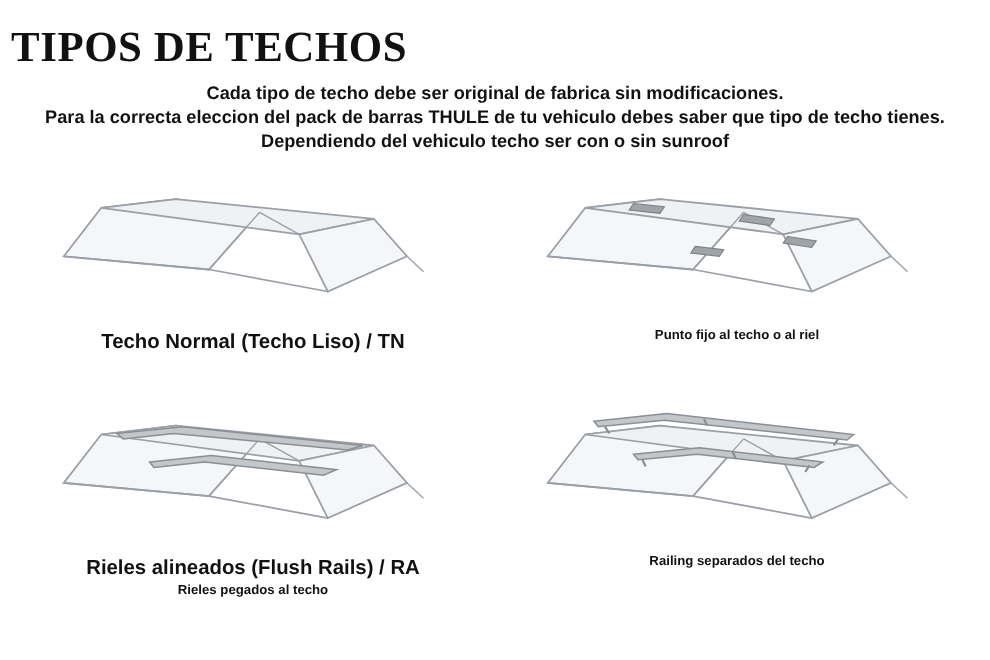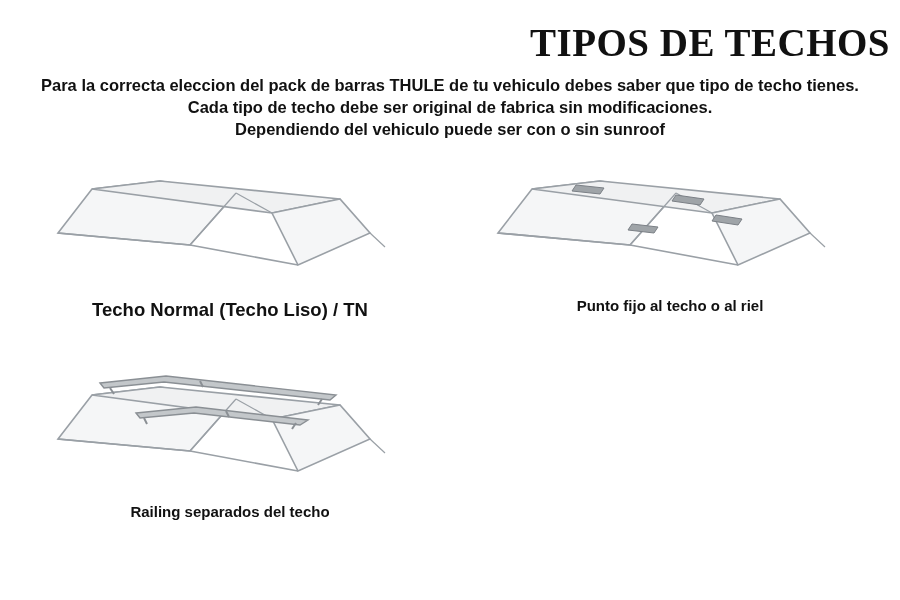--- a/index.html
+++ b/index.html
@@ -16,21 +16,21 @@
     position: relative;
   }
   .page {
     width: 900px;
     height: 600px;
     position: relative;
     box-sizing: border-box;
     padding: 14px 10px 0 10px;
   }
   .title {
-    text-align: right;
+    text-align: left;
     font-size: 39px;
     font-weight: bold;
     letter-spacing: 0.5px;
     margin: 6px 0 10px 0;
     font-family: "Liberation Serif", serif;
   }
   .intro {
     text-align: center;
     font-size: 16.5px;
     font-weight: bold;
@@ -65,39 +65,39 @@
   .art svg { display: block; }
   .caption {
     text-align: right;
     font-size: 18.5px;
     font-weight: bold;
     margin-top: 4px;
     font-family: "Liberation Sans", sans-serif;
   }
   .subcaption {
     text-align: center;
-    font-size: 15px;
+    font-size: 12px;
     font-weight: bold;
     margin-top: 2px;
     font-family: "Liberation Sans", sans-serif;
   }
   
   .row2 .art { margin-top: 6px; }
 </style>
 </head>
 <body>
 
 <div class="page">
 
   <div class="title">TIPOS DE TECHOS</div>
 
   <div class="intro">
+    <div>Cada tipo de techo debe ser original de fabrica sin modificaciones.</div>
     <div>Para la correcta eleccion del pack de barras THULE de tu vehiculo debes saber que tipo de techo tienes.</div>
-    <div>Cada tipo de techo debe ser original de fabrica sin modificaciones.</div>
-    <div>Dependiendo del vehiculo puede ser con o sin sunroof</div>
+    <div>Dependiendo del vehiculo techo ser con o sin sunroof</div>
   </div>
 
   <div class="grid">
 
     <div class="cell">
       <div class="art">
         <svg width="380" height="140" viewBox="0 0 380 140" xmlns="http://www.w3.org/2000/svg">
 
           <path d="M18 78 L52 34 L120 26 L196 38 L150 90 Z" fill="#f5f6f7" stroke="#9aa0a6" stroke-width="1.6"></path>
 
@@ -128,20 +128,38 @@
 
           <path d="M96 30 L124 33 L120 39 L92 36 Z" fill="#9fa4a8" stroke="#7b8086" stroke-width="1"></path>
           <path d="M196 40 L224 44 L220 50 L192 46 Z" fill="#9fa4a8" stroke="#7b8086" stroke-width="1"></path>
           <path d="M152 69 L178 72 L174 78 L148 75 Z" fill="#9fa4a8" stroke="#7b8086" stroke-width="1"></path>
           <path d="M236 60 L262 64 L258 70 L232 66 Z" fill="#9fa4a8" stroke="#7b8086" stroke-width="1"></path>
         </svg>
       </div>
       <div class="subcaption">Punto fijo al techo o al riel</div>
     </div>
 
+    <div class="cell row2">
+      <div class="art">
+        <svg width="380" height="140" viewBox="0 0 380 140" xmlns="http://www.w3.org/2000/svg">
+          <path d="M18 78 L52 34 L120 26 L196 38 L150 90 Z" fill="#f5f6f7" stroke="#9aa0a6" stroke-width="1.6"></path>
+          <path d="M52 34 L120 26 L300 44 L232 58 Z" fill="#f0f1f2" stroke="#9aa0a6" stroke-width="1.6"></path>
+          <path d="M300 44 L232 58 L258 110 L330 78 Z" fill="#f5f6f7" stroke="#9aa0a6" stroke-width="1.6"></path>
+          <path d="M18 78 L150 90 L258 110" fill="none" stroke="#9aa0a6" stroke-width="1.6"></path>
+          <path d="M150 90 L196 38" fill="none" stroke="#9aa0a6" stroke-width="1.2"></path>
+          <path d="M330 78 L345 92" fill="none" stroke="#9aa0a6" stroke-width="1.2"></path>
+          <path d="M232 58 L196 38" fill="none" stroke="#9aa0a6" stroke-width="1.2"></path>
+
+          <path d="M66 33 L126 27 L290 44 L276 48 L118 33 L72 38 Z" fill="#c3c7ca" stroke="#8a8f94" stroke-width="1.4"></path>
+          <path d="M96 59 L152 53 L266 66 L254 71 L146 59 L100 64 Z" fill="#c3c7ca" stroke="#8a8f94" stroke-width="1.4"></path>
+        </svg>
+      </div>
+      <div class="caption">Rieles alineados (Flush Rails) / RA</div>
+      <div class="subcaption">Rieles pegados al techo</div>
+    </div>
 
     <div class="cell row2">
       <div class="art">
         <svg width="380" height="140" viewBox="0 0 380 140" xmlns="http://www.w3.org/2000/svg">
           <path d="M18 78 L52 34 L120 26 L196 38 L150 90 Z" fill="#f5f6f7" stroke="#9aa0a6" stroke-width="1.6"></path>
           <path d="M52 34 L120 26 L300 44 L232 58 Z" fill="#f0f1f2" stroke="#9aa0a6" stroke-width="1.6"></path>
           <path d="M300 44 L232 58 L258 110 L330 78 Z" fill="#f5f6f7" stroke="#9aa0a6" stroke-width="1.6"></path>
           <path d="M18 78 L150 90 L258 110" fill="none" stroke="#9aa0a6" stroke-width="1.6"></path>
           <path d="M150 90 L196 38" fill="none" stroke="#9aa0a6" stroke-width="1.2"></path>
           <path d="M330 78 L345 92" fill="none" stroke="#9aa0a6" stroke-width="1.2"></path>

